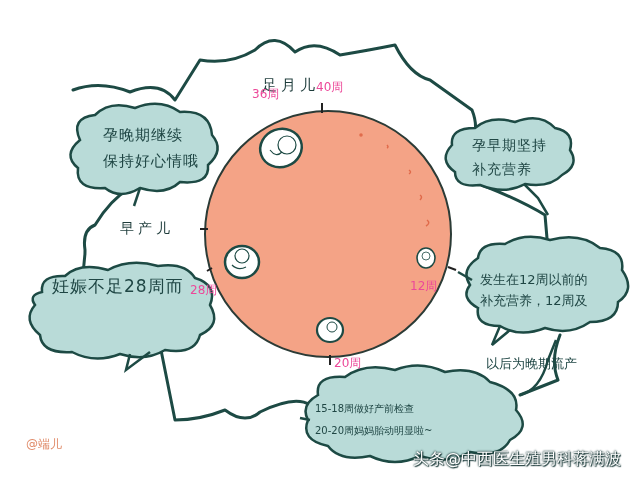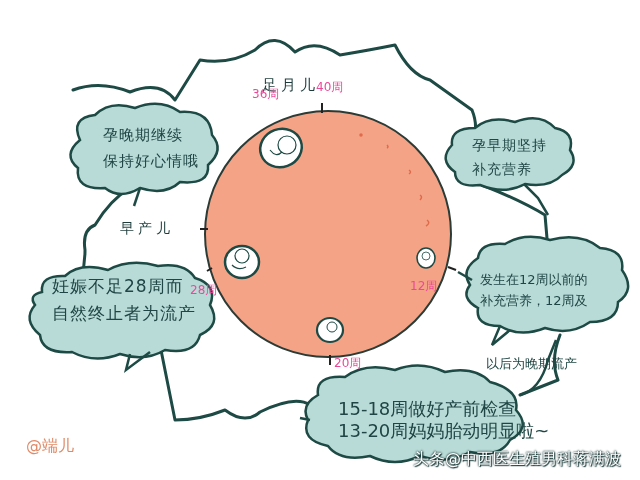--- a/index.html
+++ b/index.html
@@ -4,21 +4,21 @@
   <style>
     html, body { margin: 0; padding: 0; background: #ffffff; }
     body { width: 640px; height: 480px; position: relative; overflow: hidden;
            font-family: "DejaVu Sans", sans-serif; }
     .stage { position: absolute; left: 0; top: 0; width: 640px; height: 480px; }
     svg.art { position: absolute; left: 0; top: 0; }
     .lbl { position: absolute; color: #1d3b3a; white-space: nowrap; line-height: 1; }
     .bubble-text { position: absolute; color: #1f4644; font-size: 17px; line-height: 26px;
                    white-space: nowrap; letter-spacing: 1px; }
     .week { font-size: 12px; font-weight: normal; color: #ec4899; }
-    .sig { position: absolute; left: 26px; top: 436px; color: #e08a68; font-size: 16px; }
+    .sig { position: absolute; left: 26px; top: 436px; color: #e08a68; font-size: 12px; }
     .watermark { position: absolute; left: 413px; top: 449px; color: #ffffff; font-size: 16px;
                  text-shadow: 0 0 2px #1b3a39, 0 0 2px #1b3a39, 1px 1px 1px #1b3a39; white-space: nowrap; }
   </style>
 </head>
 <body>
 
 <div class="stage">
 
   <svg class="art" width="640" height="480" viewBox="0 0 640 480">
 
@@ -105,23 +105,22 @@
   </div>
 
   <div class="bubble-text" style="left:480px; top:269px; font-size:13px; line-height:21px; letter-spacing:0;">
     <div>发生在12周以前的</div>
     <div>补充营养，12周及</div>
     <div style="padding-left:6px;margin-top:42px;">以后为晚期流产</div>
   </div>
 
   <div class="bubble-text" style="left:52px; top:273px; font-size:17px; line-height:27px;">
     <div>妊娠不足28周而</div>
-    <div>自然终止者为流产</div>
   </div>
 
-  <div class="bubble-text" style="left:315px; top:398px; font-size:18px; line-height:22px; letter-spacing:0;margin-left:23px;">
+  <div class="bubble-text" style="left:315px; top:398px; font-size:10px; line-height:22px; letter-spacing:0;">
     <div>15-18周做好产前检查</div>
-    <div>13-20周妈妈胎动明显啦~</div>
+    <div>20-20周妈妈胎动明显啦~</div>
   </div>
 
   <span class="sig">@端儿</span>
   <span class="watermark">头条@中西医生殖男科蒋满波</span>
 </div>
 
 </body></html>

